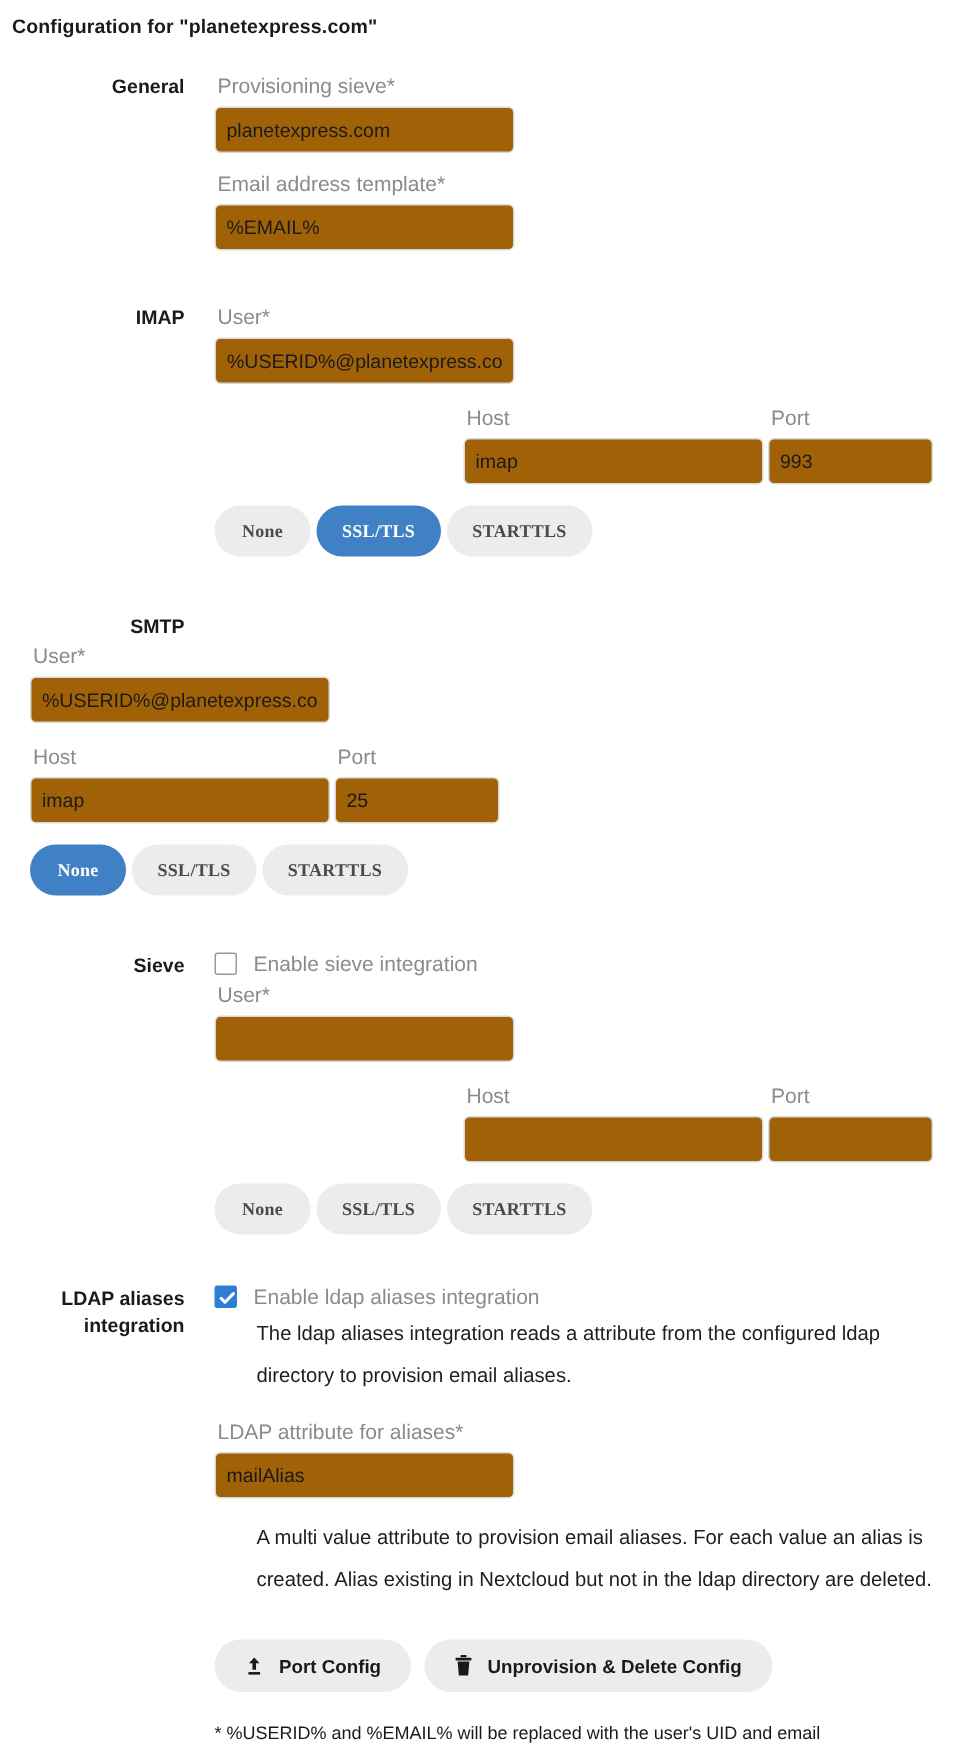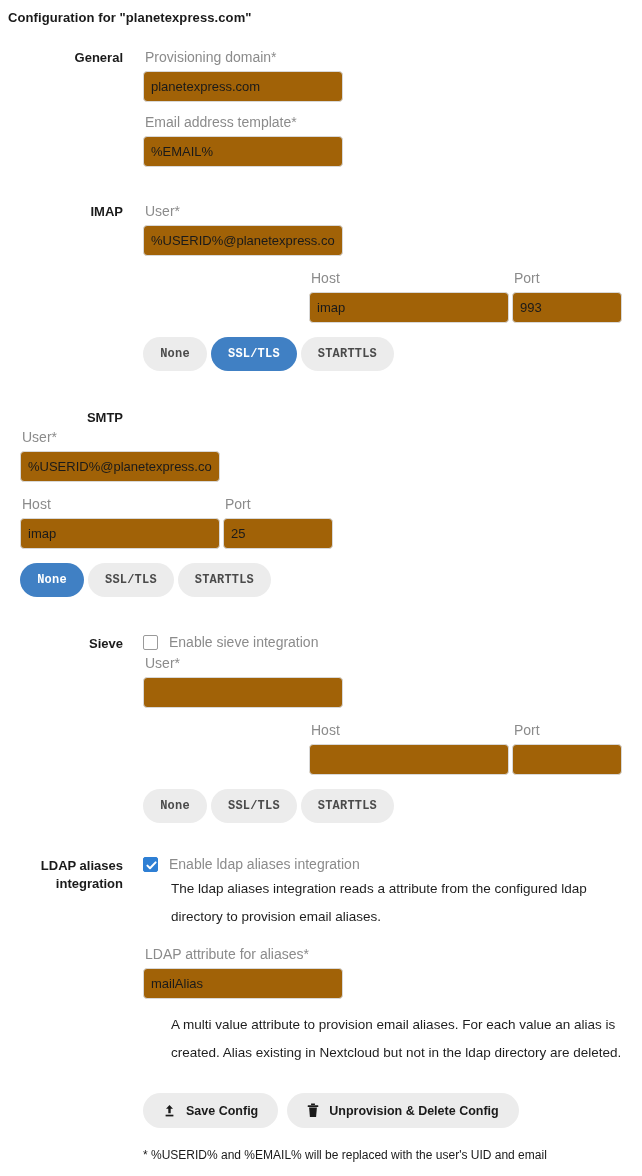--- a/index.html
+++ b/index.html
@@ -100,21 +100,21 @@
   }
   .pill {
     box-sizing: border-box;
     height: 34px;
     min-width: 64px;
     padding: 8px 17px;
     border: none;
     border-radius: 17px;
     background: #ececec;
     color: #4a4a4a;
-    font-family: Liberation Mono, monospace;
+    font-family: Liberation Serif, serif;
     font-size: 12px;
     font-weight: bold;
     letter-spacing: 0.2px;
     cursor: pointer;
     display: inline-flex;
     align-items: center;
     justify-content: center;
   }
   .pill.active {
     background: #4080c4;
@@ -208,21 +208,21 @@
 <body>
 
 <div class="page">
 
   <div class="config-title">Configuration for "planetexpress.com"</div>
 
   <div class="section sec-general">
     <div class="section-label">General</div>
     <div class="section-body">
 
-      <div class="field-label">Provisioning domain*</div>
+      <div class="field-label">Provisioning sieve*</div>
       <input class="txt wide" type="text" value="planetexpress.com" style="">
 
       <div class="field-label gap-sm">Email address template*</div>
       <input class="txt wide" type="text" value="%EMAIL%" style="">
     </div>
   </div>
 
   <div class="section sec-imap">
     <div class="section-label">IMAP</div>
     <div class="section-body">
@@ -330,21 +330,21 @@
       <input class="txt wide" type="text" value="mailAlias" style="">
 
       <p class="desc full" style="margin-top:12px;">A multi value attribute to provision email aliases. For each value an alias is created. Alias existing in Nextcloud but not in the ldap directory are deleted.</p>
 
       <div class="actions">
         <button class="btn">
           <svg width="13" height="14" viewBox="0 0 13 14">
             <path d="M6.5 1 L10 4.8 L7.7 4.8 L7.7 9.2 L5.3 9.2 L5.3 4.8 L3 4.8 Z" fill="#1a1a1a"></path>
             <rect x="2.6" y="10.7" width="7.8" height="1.7" fill="#1a1a1a"></rect>
           </svg>
-          <span>Save Config</span>
+          <span>Port Config</span>
         </button>
         <button class="btn">
           <svg width="12" height="15" viewBox="0 0 12 15">
             <rect x="4" y="0.4" width="4" height="1.5" rx="0.4" fill="#1a1a1a"></rect>
             <rect x="0.7" y="2.2" width="10.6" height="1.8" rx="0.5" fill="#1a1a1a"></rect>
             <path d="M2.1 4.6 L9.9 4.6 L9.1 14 L2.9 14 Z" fill="#1a1a1a"></path>
           </svg>
           <span>Unprovision &amp; Delete Config</span>
         </button>
       </div>

